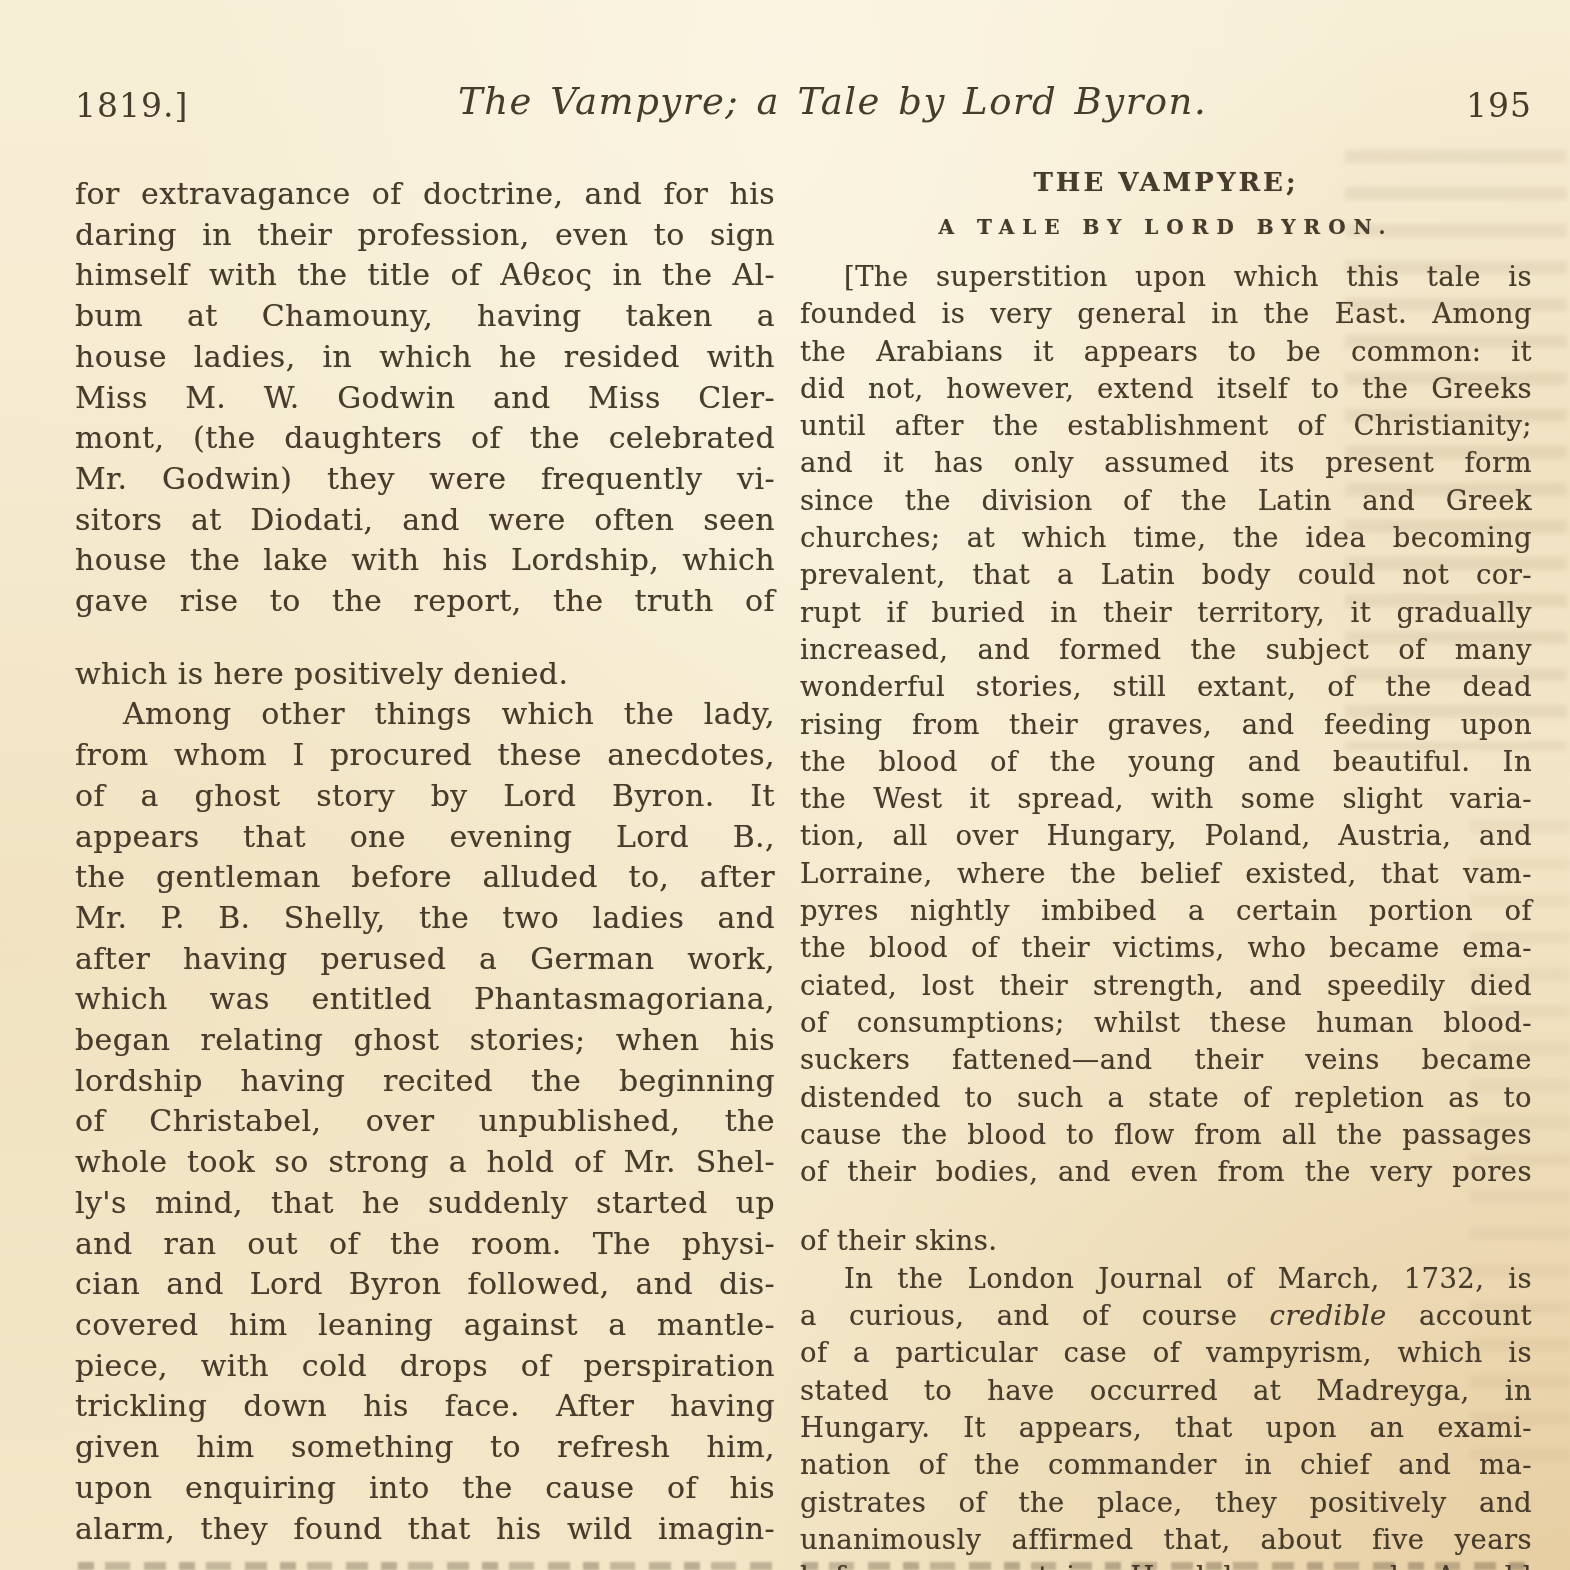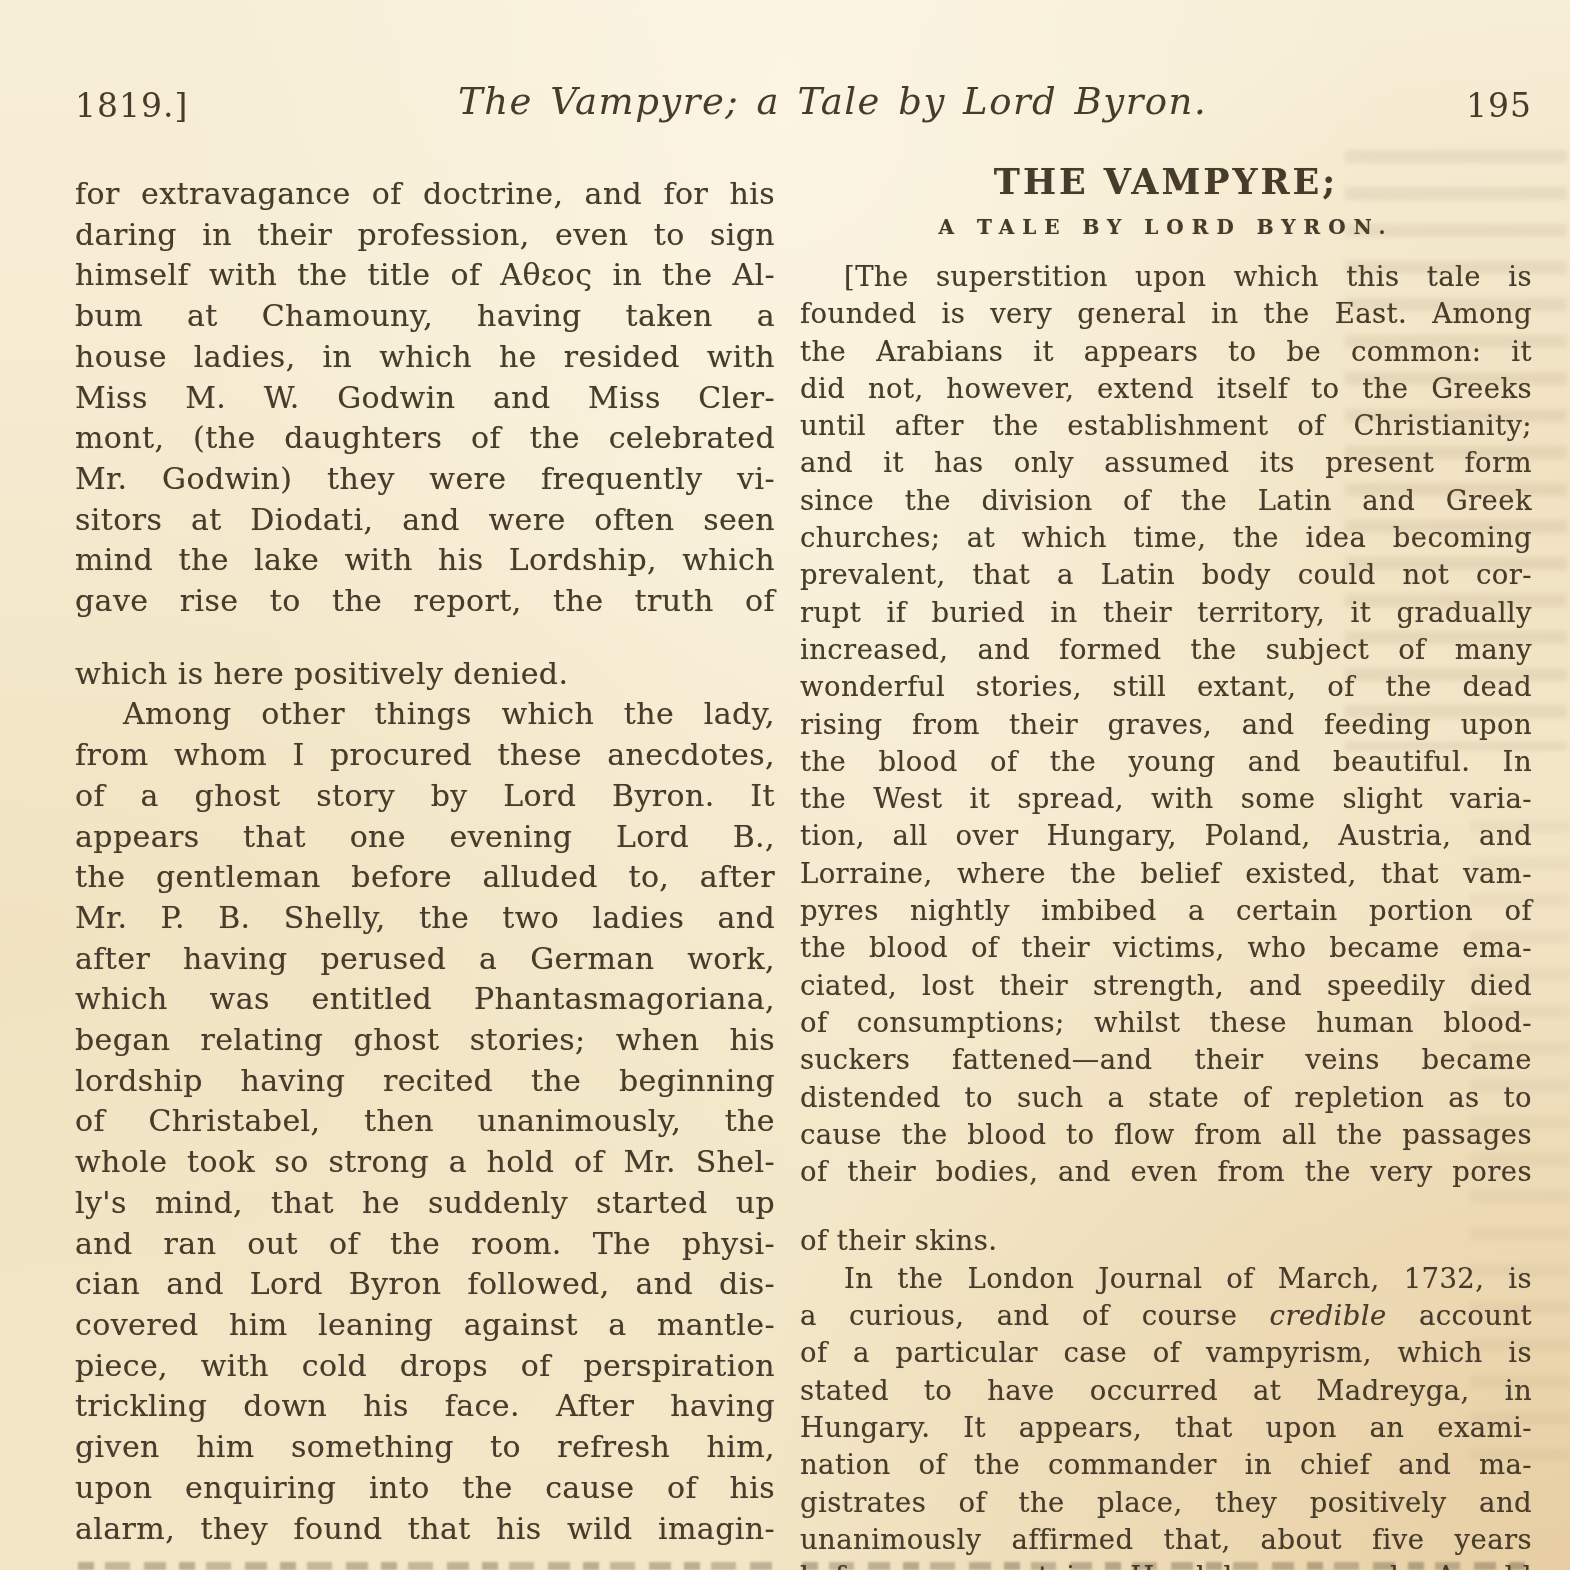--- a/index.html
+++ b/index.html
@@ -40,21 +40,21 @@
   .col { position: absolute; text-shadow: 0 0 0.7px rgba(71,59,43,0.45); }
   .col-left {
     left: 75px; top: 174px; width: 700px;
     font-size: 30px; line-height: 40.7px;
   }
   .col-right {
     left: 800px; top: 160px; width: 732px;
     font-size: 27.5px; line-height: 37.3px;
   }
   .art-head {
-    text-align: center; font-size: 35px; font-weight: bold;
+    text-align: center; font-size: 26px; font-weight: bold;
     letter-spacing: 3px; line-height: 44px;
   }
   .art-sub {
     text-align: center; font-size: 20px; font-weight: bold;
     letter-spacing: 8px; line-height: 30px; margin-top: 8px; margin-bottom: 16px;
   }
   .line {
     text-align: justify; text-align-last: justify; text-justify: inter-word;
     letter-spacing: 0.4px;
   }
@@ -95,34 +95,34 @@
   <div class="col col-left">
       <div class="line">for extravagance of doctrine, and for his</div>
       <div class="line">daring in their profession, even to sign</div>
       <div class="line">himself with the title of Αθεος in the Al-</div>
       <div class="line">bum at Chamouny, having taken a</div>
       <div class="line">house ladies, in which he resided with</div>
       <div class="line">Miss M. W. Godwin and Miss Cler-</div>
       <div class="line">mont, (the daughters of the celebrated</div>
       <div class="line">Mr. Godwin) they were frequently vi-</div>
       <div class="line">sitors at Diodati, and were often seen</div>
-      <div class="line">mind the lake with his Lordship, which</div>
+      <div class="line">house the lake with his Lordship, which</div>
       <div class="line">gave rise to the report, the truth of</div>
       <div class="line end">which is here positively denied.</div>
       <div class="line indent">Among other things which the lady,</div>
       <div class="line">from whom I procured these anecdotes,</div>
       <div class="line">of a ghost story by Lord Byron.  It</div>
       <div class="line">appears that one evening Lord B.,</div>
       <div class="line">the gentleman before alluded to, after</div>
       <div class="line">Mr. P. B. Shelly, the two ladies and</div>
       <div class="line">after having perused a German work,</div>
       <div class="line">which was entitled Phantasmagoriana,</div>
       <div class="line">began relating ghost stories; when his</div>
       <div class="line">lordship having recited the beginning</div>
-      <div class="line">of Christabel, then unanimously, the</div>
+      <div class="line">of Christabel, over unpublished, the</div>
       <div class="line">whole took so strong a hold of Mr. Shel-</div>
       <div class="line">ly's mind, that he suddenly started up</div>
       <div class="line">and ran out of the room.  The physi-</div>
       <div class="line">cian and Lord Byron followed, and dis-</div>
       <div class="line">covered him leaning against a mantle-</div>
       <div class="line">piece, with cold drops of perspiration</div>
       <div class="line">trickling down his face.  After having</div>
       <div class="line">given him something to refresh him,</div>
       <div class="line">upon enquiring into the cause of his</div>
       <div class="line">alarm, they found that his wild imagin-</div>

